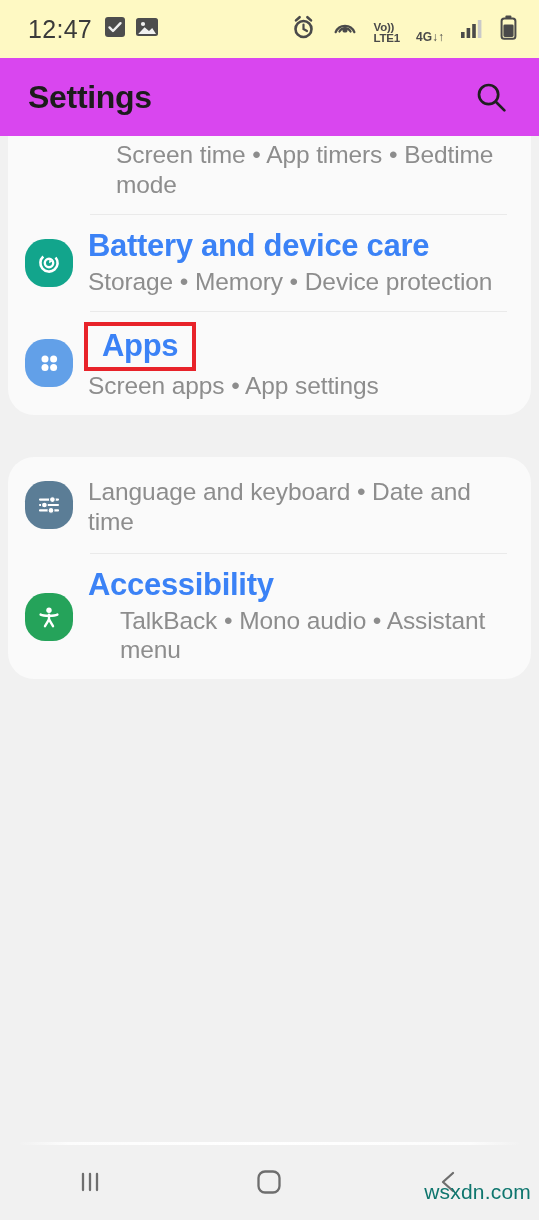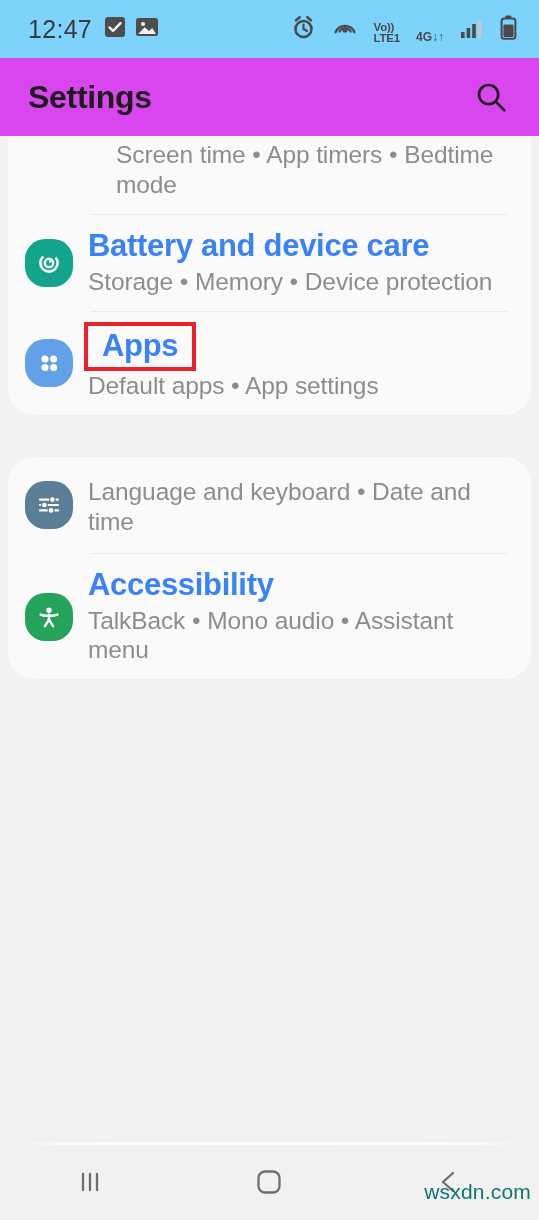--- a/index.html
+++ b/index.html
@@ -15,21 +15,21 @@
     background:#f1f1f1;
   }
 
   
   .statusbar{
     position:relative;
     height:58px;
     display:flex;
     align-items:center;
     padding:0 22px 0 28px;
-    background:#7dd3fc;
+    background:#fef9c3;
   }
   .sb-time{
     font-size:25px;
     font-weight:400;
     color:#3a3a3a;
     letter-spacing:.3px;
   }
   .sb-left-icons{ display:flex; align-items:center; gap:9px; margin-left:12px; }
   .sb-right{ margin-left:auto; display:flex; align-items:flex-end; gap:16px; }
   .ic{ display:block; }
@@ -293,21 +293,21 @@
             <svg width="28" height="28" viewBox="0 0 28 28">
               <circle cx="10" cy="10" r="3.5" fill="#ffffff"></circle>
               <circle cx="18.6" cy="10" r="3.5" fill="#ffffff"></circle>
               <circle cx="10" cy="18.6" r="3.5" fill="#ffffff"></circle>
               <circle cx="18.6" cy="18.6" r="3.5" fill="#ffffff"></circle>
             </svg>
           </span>
         </span>
         <span class="row-text">
           <span class="row-title" id="apps-title" style="display:inline-block;padding:3px 14px 5px 14px;">Apps</span>
-          <span class="row-sub" style="display:block;max-width:430px;">Default apps  •  App settings</span>
+          <span class="row-sub" style="display:block;max-width:430px;">Screen apps  •  App settings</span>
         </span>
       </div>
 
     </div>
 
     <div class="card-gap"></div>
 
     <div class="card">
 
       <div class="row">
@@ -335,21 +335,21 @@
             <svg width="28" height="28" viewBox="0 0 28 28">
               <circle cx="14" cy="7.2" r="2.7" fill="#ffffff"></circle>
               <path d="M5.6 11.6 C8.6 13.1 19.4 13.1 22.4 11.6" stroke="#ffffff" stroke-width="2.4" fill="none" stroke-linecap="round"></path>
               <path d="M14 11.8 L14 16.4 L10 23.2" stroke="#ffffff" stroke-width="2.4" fill="none" stroke-linecap="round"></path>
               <path d="M14 16.4 L18 23.2" stroke="#ffffff" stroke-width="2.4" fill="none" stroke-linecap="round"></path>
             </svg>
           </span>
         </span>
         <span class="row-text">
           <span class="row-title" style="display:block;max-width:420px;">Accessibility</span>
-          <span class="row-sub" style="display:block;max-width:420px;">TalkBack  •  Mono audio  •  Assistant menu</span>
+          <span class="row-sub" style="display:block;max-width:420px;margin-left:32px;">TalkBack  •  Mono audio  •  Assistant menu</span>
         </span>
       </div>
 
     </div>
   </div>
 
   <div class="highlight-box" id="highlight" style="left: 84px; top: 321.75px; width: 112.312px; height: 49.4688px; border-color: rgb(232, 35, 42);"></div>
 
   <div class="navbar">
     <span class="nav-sep"></span>

